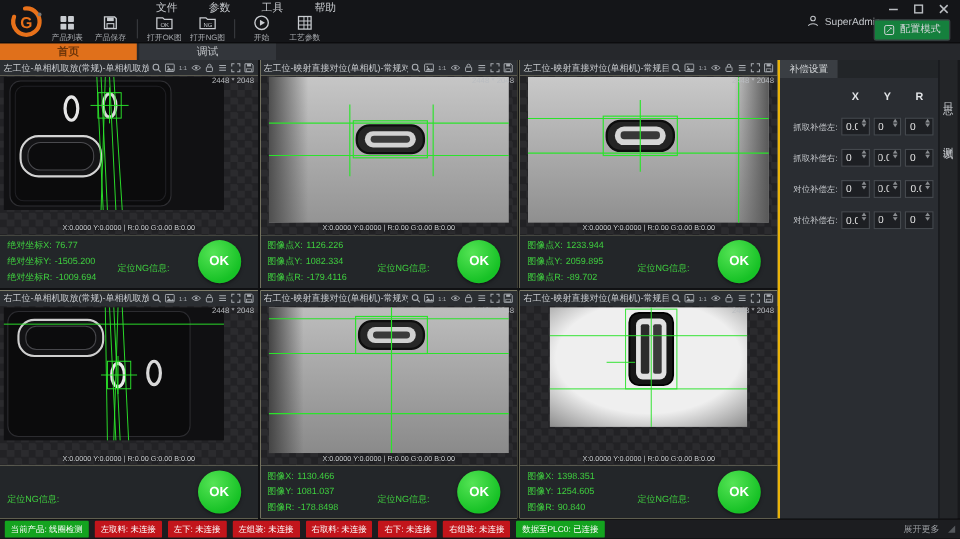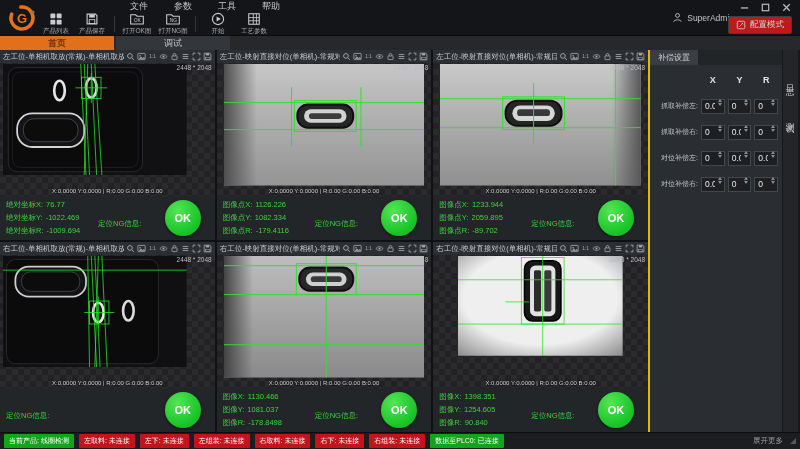--- a/index.html
+++ b/index.html
@@ -14,21 +14,21 @@
   .logo{ position:absolute; left:7px; top:3px; width:30px; height:30px; }
   .menurow{ position:absolute; left:130px; top:0; height:13px; display:flex; align-items:center; gap:26px; }
   .menurow .mi{ font-size:9px; color:#c7cace; cursor:default; }
   .userbox{ position:absolute; top:12px; right:66px; display:flex; align-items:center; gap:4px; font-size:8.5px; color:#c3c6ca; }
   .winbtns{ position:absolute; top:2px; right:8px; display:flex; gap:10px; color:#b9bcc0; }
   .toolrow{ position:absolute; left:38px; top:12px; height:24px; display:flex; align-items:center; }
   .tool{ width:36px; display:flex; flex-direction:column; align-items:center; gap:1px; color:#c9ccd0; }
   .tool .tl{ font-size:6.5px; color:#a9acb0; white-space:nowrap; }
   .tsep{ width:1px; height:16px; background:#35373b; margin:0 4px; }
   .cfgbtn{ position:absolute; right:8px; top:16px; display:flex; align-items:center; gap:4px;
-           background:#b91c1c; border:1px solid #3d4045; border-radius:2px; padding:2px 7px;
+           background:#15803d; border:1px solid #3d4045; border-radius:2px; padding:2px 7px;
            font-size:8.5px; color:#d0d3d6; }
 
   
   .tabrow{ height:14px; background:#26282c; display:flex; }
   .tab{ width:114px; display:flex; align-items:center; justify-content:center; font-size:9px; }
   .tab.active{ background:#e0701b; color:#6e3509; font-weight:bold; }
   .tab.idle{ background:#33363b; color:#c3c6ca; margin-left:2px; }
 
   
   .main{ display:flex; height:382px; }
@@ -306,21 +306,21 @@
               <path d="M88 0L94 126M92 0L98 126M96 0L92 126M100 0L106 126M104 0L112 126"></path>
               <path d="M82 27h36M100 10v34"></path>
               <rect x="89" y="15" width="22" height="24"></rect>
             </g>
           </svg>
           <span class="coords">X:0.0000 Y:0.0000 | R:0.00 G:0.00 B:0.00</span>
         </div>
         <div class="pstats">
           <div class="scol">
             <div class="stat"><span>绝对坐标X:</span><span class="v">76.77</span></div>
-            <div class="stat"><span>绝对坐标Y:</span><span class="v">-1022.469</span></div>
+            <div class="stat"><span>绝对坐标Y:</span><span class="v">-1505.200</span></div>
             <div class="stat"><span>绝对坐标R:</span><span class="v">-1009.694</span></div>
           </div>
           <div class="ngl">定位NG信息:</div>
           <button class="okbtn">OK</button>
         </div>
       </section>
 
       <section class="panel">
         <header class="ptitle">
           <span class="pname">左工位-映射直接对位(单相机)-常规对象定位</span>

